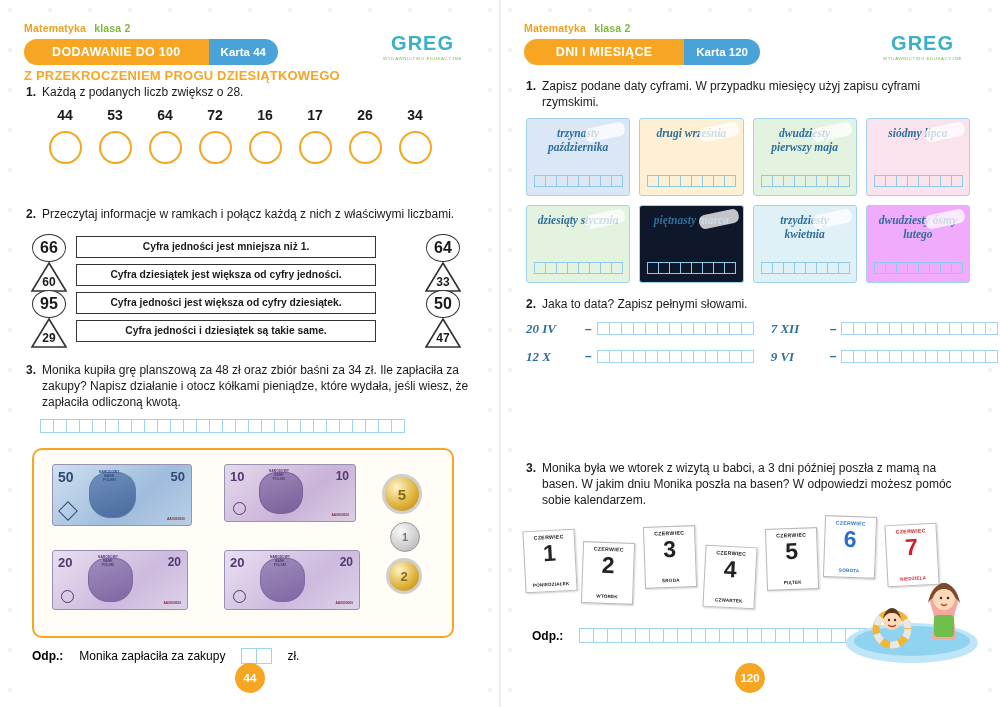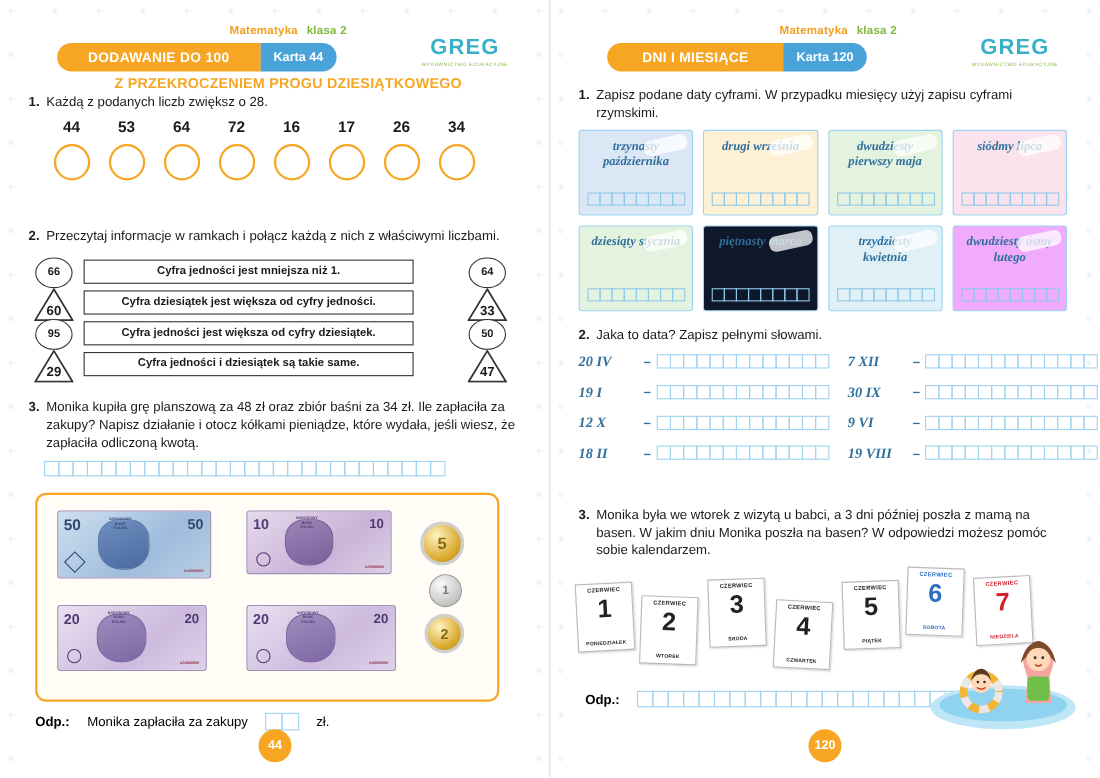--- a/index.html
+++ b/index.html
@@ -31,21 +31,21 @@
     position:absolute;
     left:22px; right:22px; top:14px; bottom:14px;
     background:#ffffff;
     border-radius:2px;
   }
   .gutter {
     position:absolute; left:499px; top:0; width:2px; height:707px;
     background:linear-gradient(to right, rgba(0,0,0,0.10), rgba(0,0,0,0.04));
   }
   
-  .hdr { position:absolute; left:52px; top:22px; width:420px;text-align:center; }
+  .hdr { position:absolute; left:24px; top:22px; width:420px; }
   .hdr-line1 { font-size:10.5px; font-weight:bold; color:#f0a020; letter-spacing:.2px; }
   .hdr-line1 .klasa { color:#7fb83a; margin-left:8px; }
   .hdr-bar {
     margin-top:5px; height:26px; display:flex; align-items:stretch;
     width:254px;
   }
   .hdr-title {
     flex:1; background:#f6a623; color:#fff; font-size:12.5px; font-weight:bold;
     display:flex; align-items:center; justify-content:center;
     border-radius:13px 0 0 13px; letter-spacing:.3px; padding:0 10px;
@@ -70,21 +70,21 @@
   .numcell .v { font-size:14px; font-weight:bold; color:#1a1a1a; }
   .numcell .c {
     width:33px; height:33px; border:2px solid #f6a623; border-radius:50%;
     margin:6px auto 0;
   }
   
   .match { position:relative; margin-top:8px; height:118px; }
   .oval {
     position:absolute; width:34px; height:28px; border:1.6px solid #333; border-radius:50%;
     display:flex; align-items:center; justify-content:center;
-    font-size:10px; font-weight:bold; background:#fff;
+    font-size:16px; font-weight:bold; background:#fff;
   }
   .tri {
     position:absolute; width:36px; height:30px;
     display:flex; align-items:flex-end; justify-content:center;
     font-size:12px; font-weight:bold;
     padding-bottom:2px;
   }
   .tri svg { position:absolute; inset:0; }
   .tri span { position:relative; z-index:2; }
   .mbox {
@@ -134,21 +134,21 @@
     font-size:11.5px; font-style:italic; color:#2f6f9b; text-align:center; line-height:1.15;
     font-family:"Liberation Serif", serif; font-weight:bold;
   }
   .card .minigrid { position:absolute; left:50%; transform:translateX(-50%); bottom:8px; display:flex; }
   .card .minigrid .gc { width:12px; height:12px; border:1px solid #8fc9e8; margin-right:-1px; }
   .card .sheen {
     position:absolute; right:4px; top:6px; width:40px; height:14px;
     background:rgba(255,255,255,.75); transform:rotate(-12deg); border-radius:6px;
   }
   
-  .dates { display:grid; grid-template-columns:1fr 1fr; column-gap:18px; row-gap:10px; margin-top:8px;}
+  .dates { display:grid; grid-template-columns:1fr 1fr 1fr 1fr; column-gap:18px; row-gap:10px; margin-top:8px;}
   .dateline { display:flex; align-items:center; gap:5px; }
   .dateline .d {
     font-family:"Liberation Serif", serif; font-style:italic; font-size:13px;
     color:#2f6f9b; font-weight:bold; width:54px;
   }
   .dateline .dash { color:#2f6f9b; font-weight:bold; }
   .dateline .gr { display:flex; }
   .dateline .gr .gc { width:13px; height:13px; border:1px solid #9fd3ef; margin-right:-1px; }
   
   .calrow { position:absolute; left:24px; top:516px; width:440px; height:105px; }

